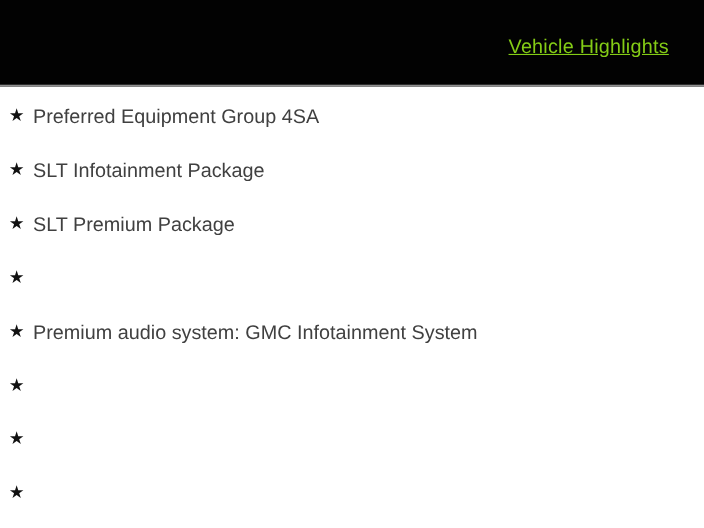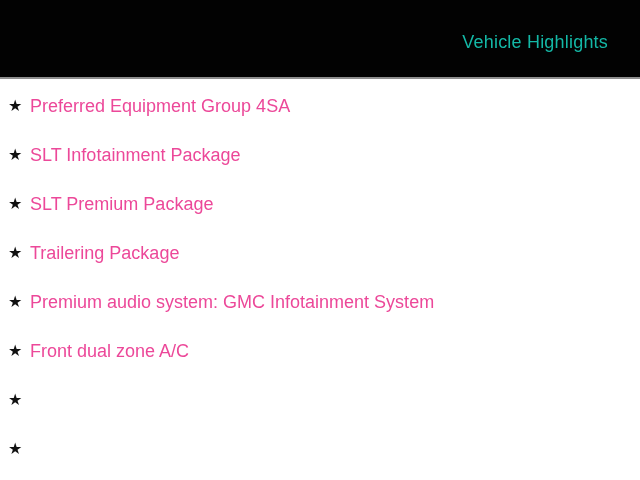--- a/index.html
+++ b/index.html
@@ -19,43 +19,44 @@
     height: 79px;
     background: #020202;
     border-bottom: 2px solid #8f8f8f;
     display: flex;
     justify-content: flex-end;
     align-items: center;
     padding-right: 32px;
     padding-top: 8px;
   }
   .header-title {
-    color: #14b8a6;
+    color: #84cc16;
     font-size: 18px;
     letter-spacing: 0.2px;
+    text-decoration: underline;
   }
   .highlights-list {
     margin: 0;
     padding: 17px 0 0 8px;
     list-style: none;
   }
   .highlights-list li {
     height: 49px;
     display: flex;
     align-items: flex-start;
   }
   .star {
     color: #111111;
     font-size: 16px;
     line-height: 20px;
     width: 22px;
     flex: 0 0 22px;
   }
   .label {
-    color: #ec4899;
+    color: #404040;
     font-size: 18px;
     line-height: 20px;
     white-space: nowrap;
   }
 </style>
 </head>
 <body>
 
 <div class="header">
   <span class="header-title">Vehicle Highlights</span>
@@ -70,29 +71,27 @@
     <li>
     <span class="star">★</span>
     <span class="label">SLT Infotainment Package</span>
   </li>
     <li>
     <span class="star">★</span>
     <span class="label">SLT Premium Package</span>
   </li>
     <li>
     <span class="star">★</span>
-    <span class="label">Trailering Package</span>
   </li>
     <li>
     <span class="star">★</span>
     <span class="label">Premium audio system: GMC Infotainment System</span>
   </li>
     <li>
     <span class="star">★</span>
-    <span class="label">Front dual zone A/C</span>
   </li>
     <li>
     <span class="star">★</span>
   </li>
     <li>
     <span class="star">★</span>
   </li>
   </ul>
 
 </body></html>

